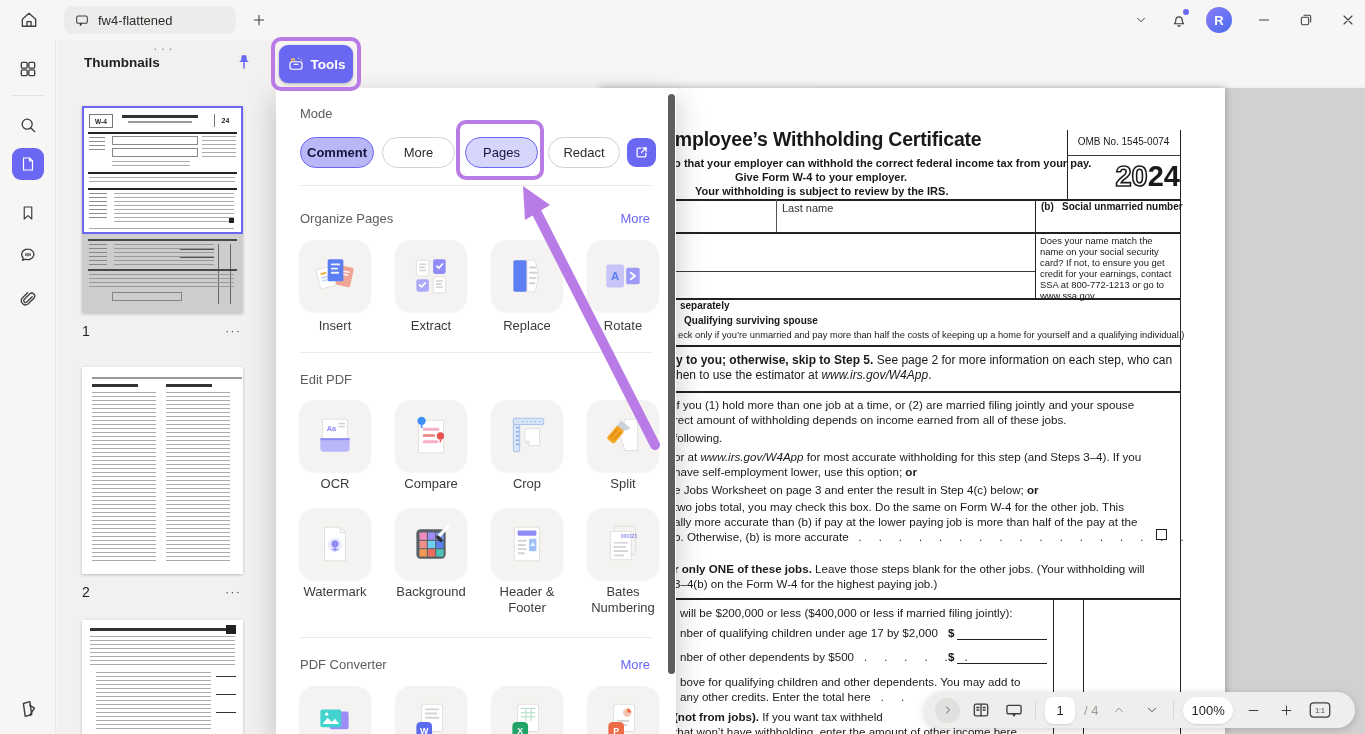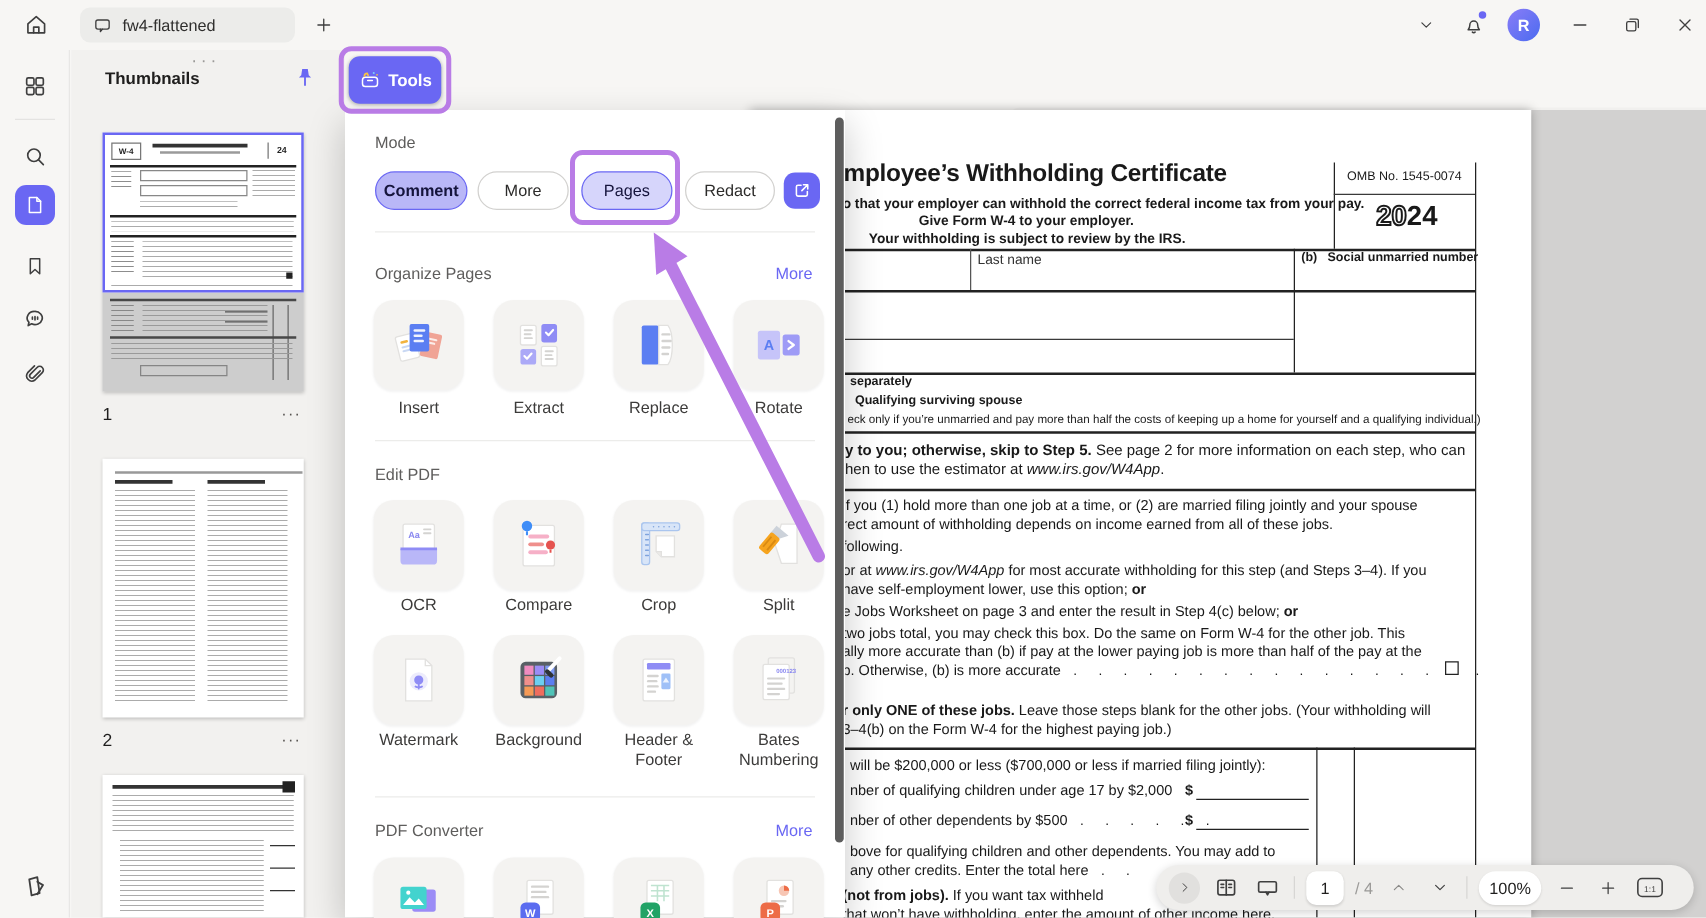--- a/index.html
+++ b/index.html
@@ -404,32 +404,35 @@
 
 <div id="docarea"></div>
 
 <div id="page">
 
   <div class="dl b" style="left:62px;top:40px;font-size:19.5px;letter-spacing:-0.2px;">Employee’s Withholding Certificate</div>
   <div class="vl" style="left:467px;top:42px;height:69px;"></div>
   <div class="vl" style="left:580px;top:42px;height:604px;"></div>
   <div class="dl" style="left:467px;top:48px;width:113px;text-align:center;font-size:10px;">OMB No. 1545-0074</div>
   <div class="hl thin" style="left:467px;top:67px;width:113px;"></div>
-  <div class="dl" style="left:467px;top:72px;width:113px;text-align:left;font-size:22px;font-weight:bold;margin-left:34px;"><span style="color:#fff;-webkit-text-stroke:1.6px #1a1a1a;">20</span><span>24</span></div>
+  <div class="dl" style="left:467px;top:72px;width:113px;text-align:right;font-size:29px;font-weight:bold;"><span style="color:#fff;-webkit-text-stroke:1.6px #1a1a1a;">20</span><span>24</span></div>
   <div class="dl b" style="left:68px;top:69px;font-size:11px;">so that your employer can withhold the correct federal income tax from your pay.</div>
   <div class="dl b" style="left:135px;top:83px;font-size:11px;">Give Form W-4 to your employer.</div>
   <div class="dl b" style="left:95px;top:97px;font-size:11px;">Your withholding is subject to review by the IRS.</div>
   <div class="hl" style="left:0;top:111px;width:580px;"></div>
 
   <div class="vl" style="left:176px;top:111px;height:33px;width:1px;background:#555;"></div>
   <div class="dl" style="left:182px;top:114px;font-size:11px;color:#333;">Last name</div>
   <div class="vl" style="left:435px;top:111px;height:99px;"></div>
   <div class="dl b" style="left:441px;top:113px;font-size:10px;">(b)</div>
   <div class="dl b" style="left:462px;top:113px;font-size:10px;">Social unmarried number</div>
   <div class="hl" style="left:0;top:144px;width:580px;"></div>
+  <div class="abs" style="left:440px;top:147px;width:137px;font-size:9.4px;line-height:11px;color:#191919;">
+    <span class="b">Does your name match the name on your social security card?</span><span> If not, to ensure you get credit for your earnings, contact SSA at 800-772-1213 or go to </span><span class="i">www.ssa.gov</span><span>.</span>
+  </div>
   <div class="hl thin" style="left:0;top:183px;width:435px;"></div>
   <div class="hl" style="left:0;top:210px;width:580px;"></div>
 
   <div class="dl b" style="left:80px;top:212px;font-size:10px;">separately</div>
   <div class="dl b" style="left:84px;top:227px;font-size:10px;">Qualifying surviving spouse</div>
   <div class="dl" style="left:78px;top:242px;font-size:9.3px;">eck only if you’re unmarried and pay more than half the costs of keeping up a home for yourself and a qualifying individual.)</div>
   <div class="hl" style="left:0;top:257px;width:580px;"></div>
 
   <div class="dl" style="left:76px;top:265px;font-size:12px;"><span class="b">y to you; otherwise, skip to Step 5.</span><span> See page 2 for more information on each step, who can</span></div>
   <div class="dl" style="left:76px;top:280px;font-size:12px;"><span>hen to use the estimator at </span><span class="i">www.irs.gov/W4App</span><span>.</span></div>
@@ -444,21 +447,21 @@
   <div class="dl" style="left:74px;top:412px;">two jobs total, you may check this box. Do the same on Form W-4 for the other job. This</div>
   <div class="dl" style="left:74px;top:427px;">ally more accurate than (b) if pay at the lower paying job is more than half of the pay at the</div>
   <div class="dl" style="left:74px;top:442px;"><span>b. Otherwise, (b) is more accurate</span><span class="dots">. . . . . . . . . . . . . . . . .</span></div>
   <div class="chk" style="left:556px;top:441px;"></div>
   <div class="dl" style="left:74px;top:474px;"><span class="b">r only ONE of these jobs.</span><span> Leave those steps blank for the other jobs. (Your withholding will</span></div>
   <div class="dl" style="left:74px;top:489px;">3–4(b) on the Form W-4 for the highest paying job.)</div>
   <div class="hl" style="left:0;top:510px;width:580px;"></div>
 
   <div class="vl" style="left:453px;top:510px;height:136px;"></div>
   <div class="vl" style="left:483px;top:510px;height:136px;"></div>
-  <div class="dl" style="left:80px;top:518px;">will be $200,000 or less ($700,000 or less if married filing jointly):</div>
+  <div class="dl" style="left:80px;top:518px;">will be $200,000 or less ($400,000 or less if married filing jointly):</div>
   <div class="dl" style="left:80px;top:538px;">nber of qualifying children under age 17 by $2,000</div>
   <div class="dl b" style="left:348px;top:538px;">$</div>
   <div class="sfield" style="left:357px;top:537px;width:90px;height:15px;"></div>
   <div class="dl" style="left:80px;top:562px;"><span>nber of other dependents by $500</span><span class="dots">. . . . . .</span></div>
   <div class="dl b" style="left:348px;top:562px;">$</div>
   <div class="sfield" style="left:357px;top:561px;width:90px;height:15px;"></div>
   <div class="dl" style="left:80px;top:587px;">bove for qualifying children and other dependents. You may add to</div>
   <div class="dl" style="left:80px;top:602px;"><span>any other credits. Enter the total here</span><span class="dots">. .</span></div>
 
   <div class="dl" style="left:74px;top:622px;"><span class="b">(not from jobs).</span><span> If you want tax withheld</span></div>

